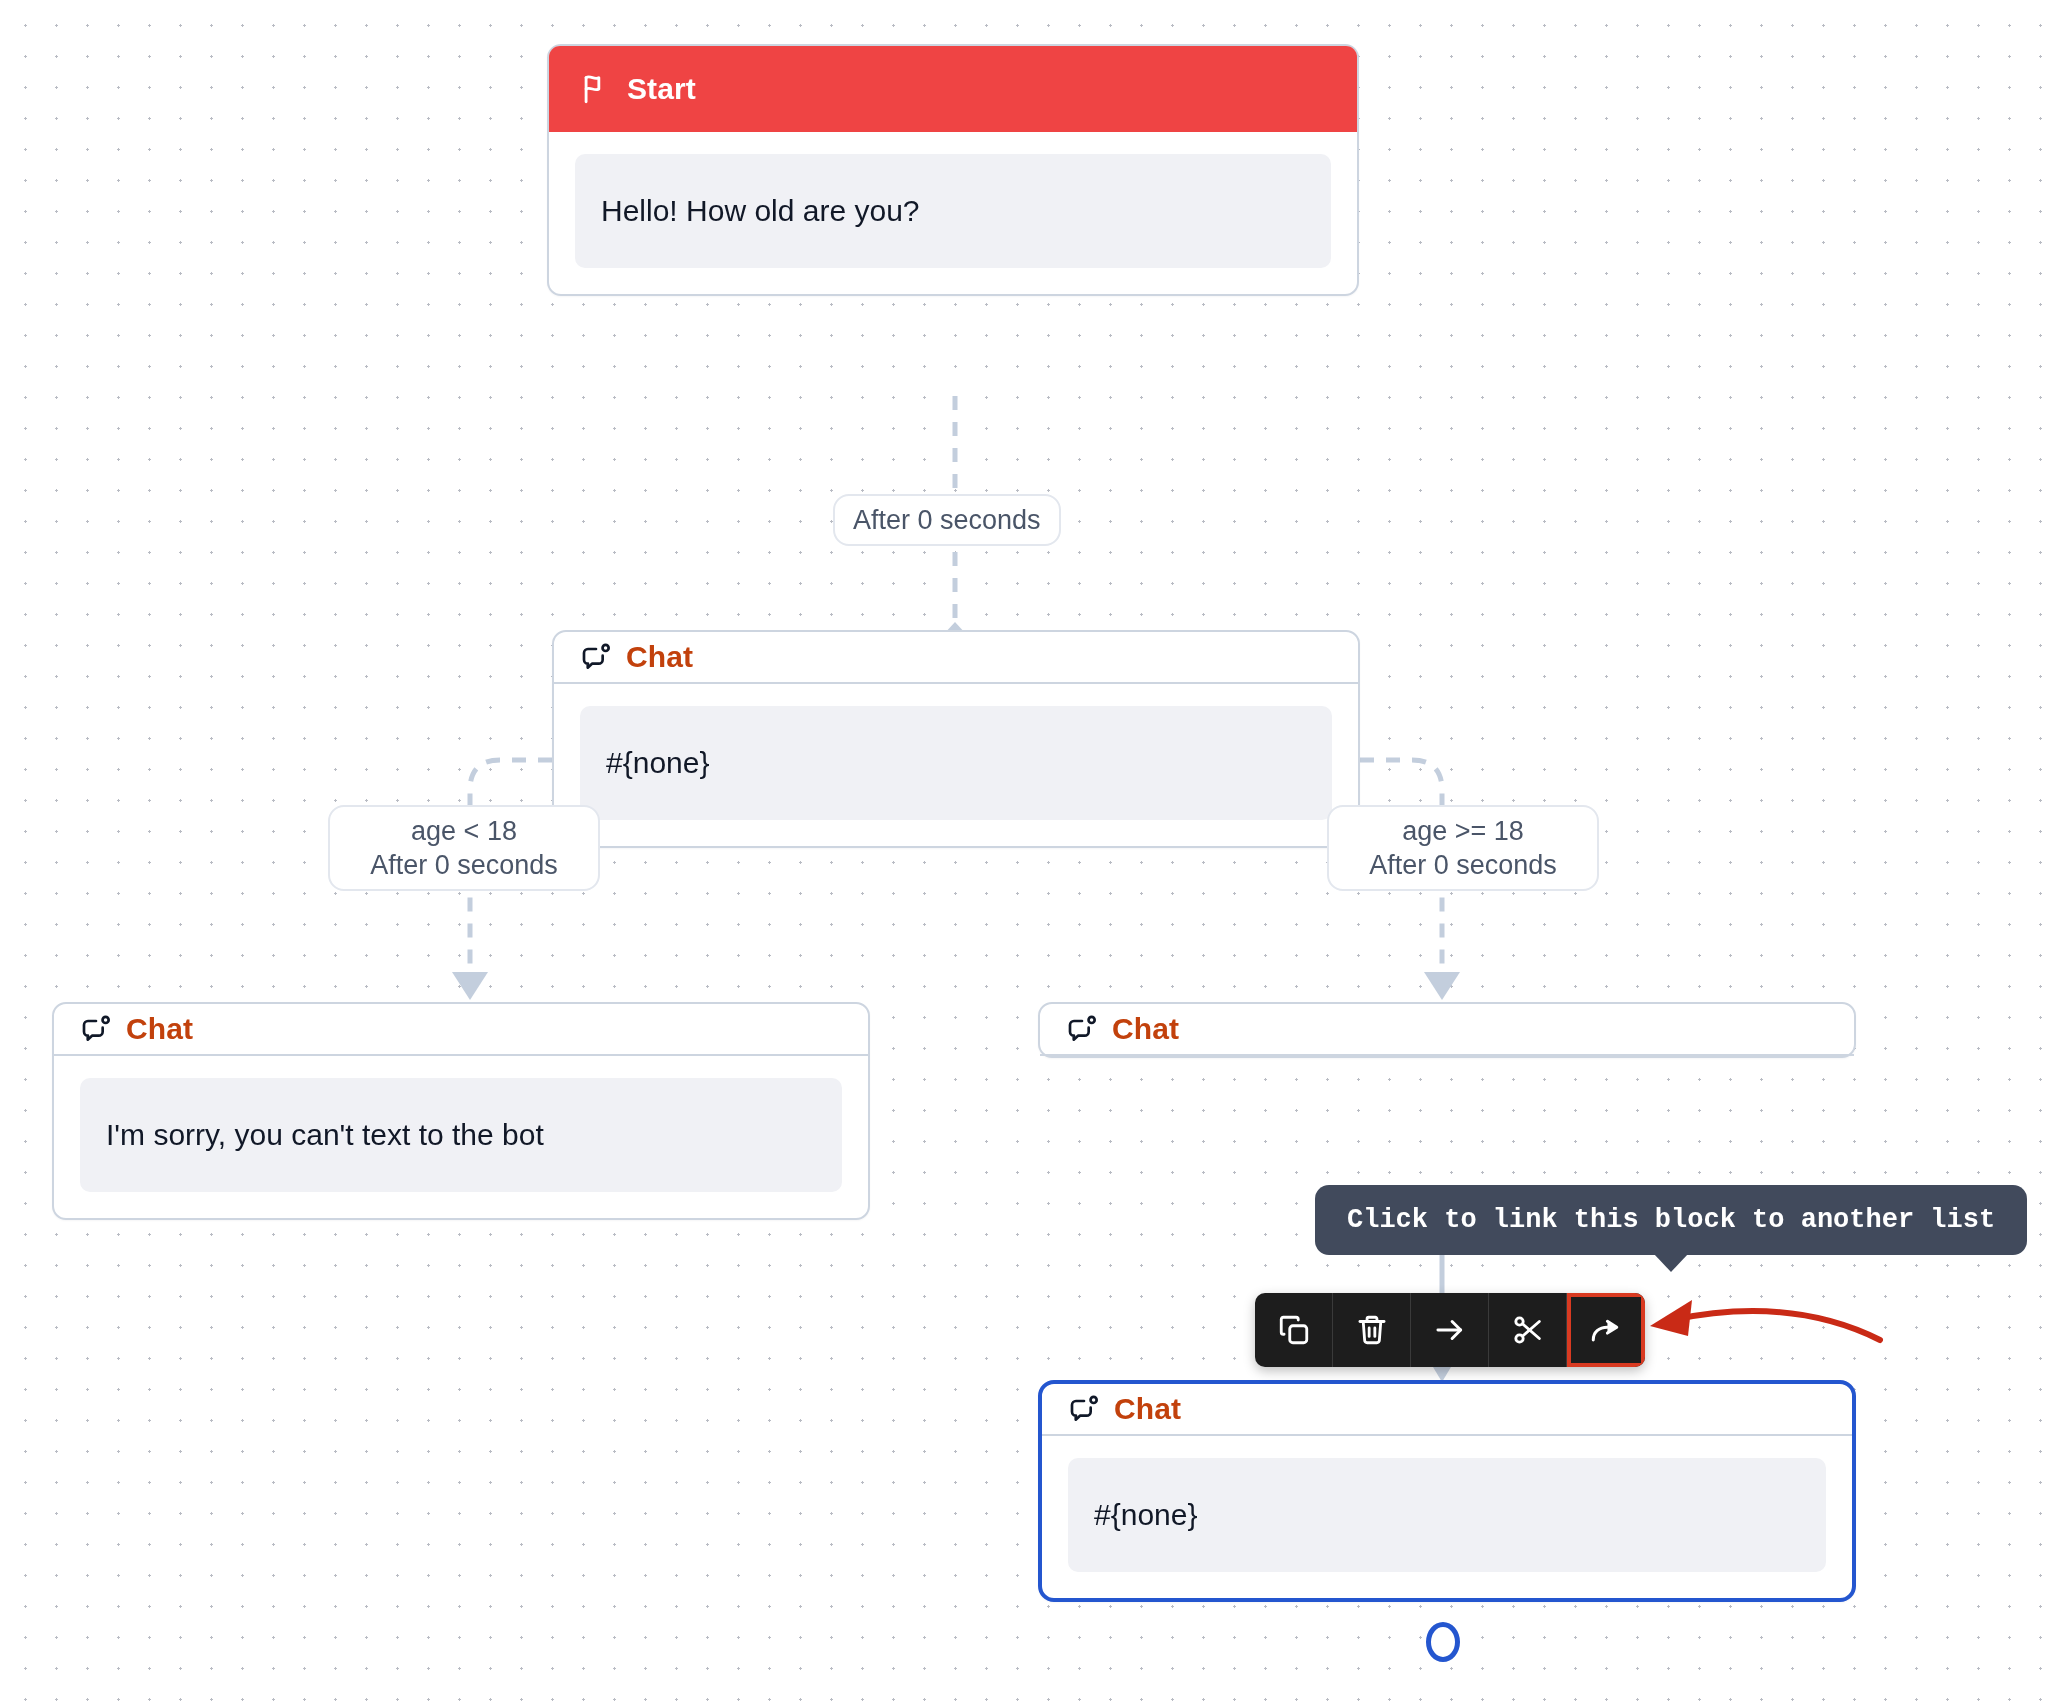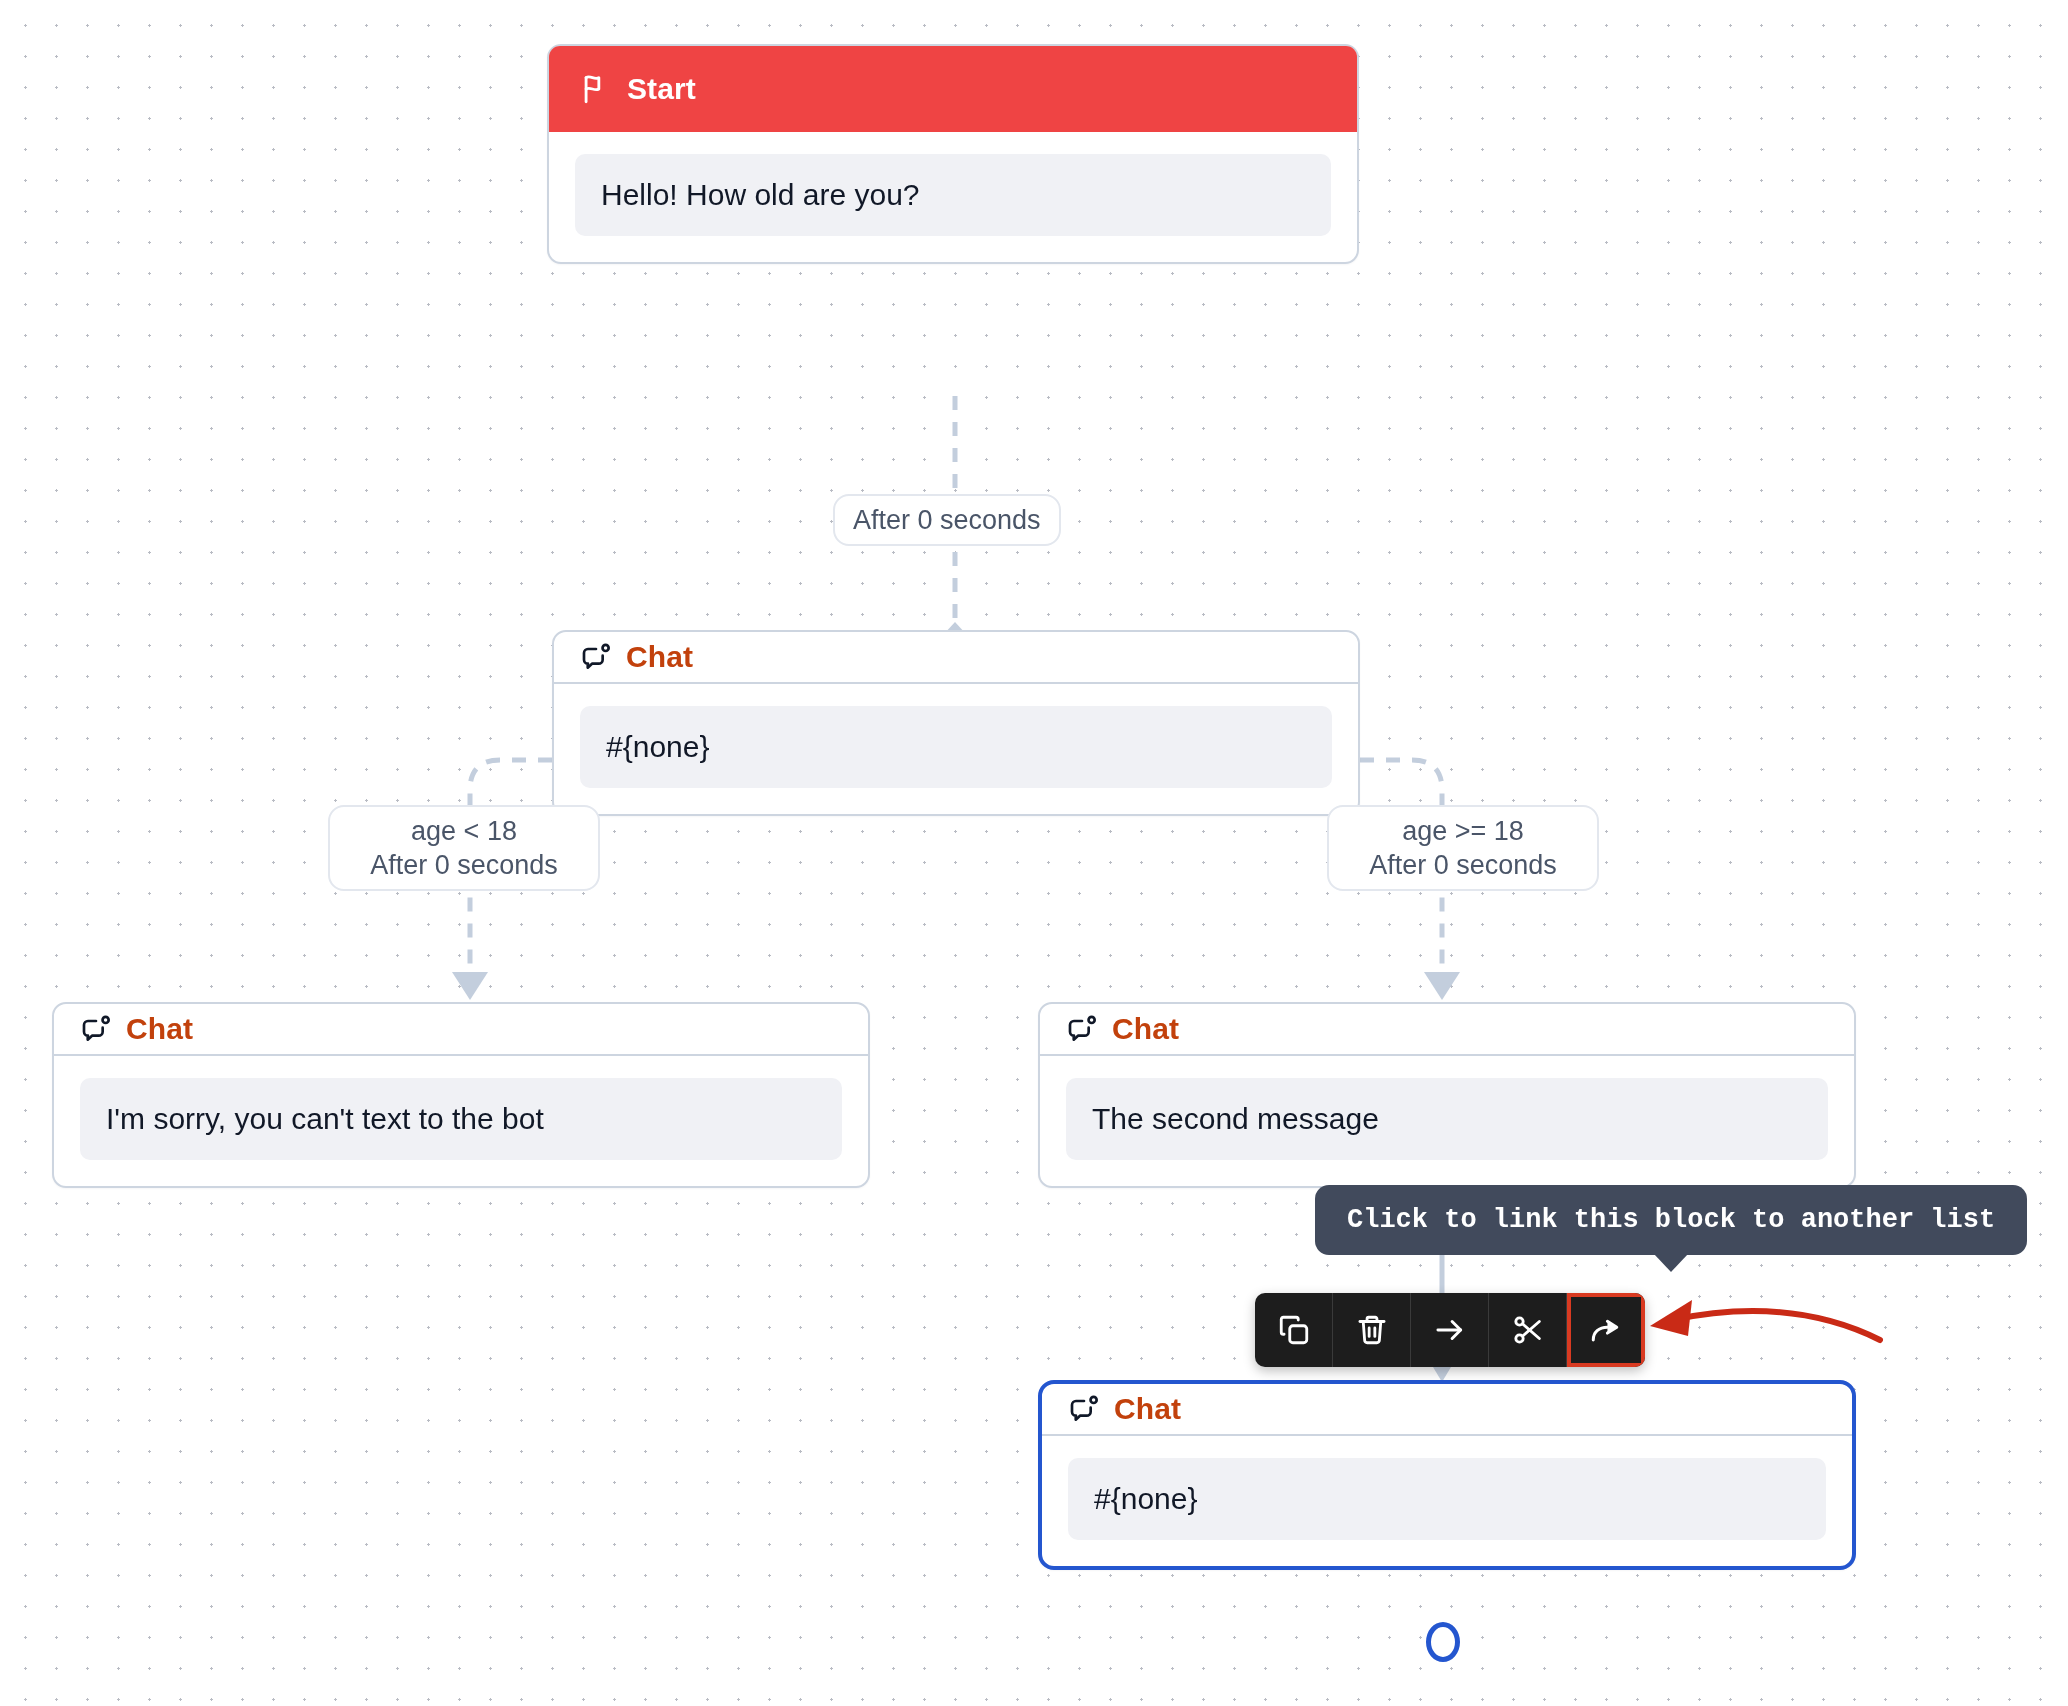--- a/index.html
+++ b/index.html
@@ -76,21 +76,21 @@
     padding: 22px 26px;
     font-size: 30px;
     font-weight: 700;
     color: #111827;
     margin-bottom: 20px;
   }
 
   .msg-box {
     background: #f0f1f5;
     border-radius: 10px;
-    padding: 24px 26px;
+    padding: 40px 26px;
     font-size: 30px;
     color: #111827;
     white-space: nowrap;
     overflow: hidden;
   }
 
   .icon { display: inline-flex; align-items: center; justify-content: center; flex: none; }
 
   
   .edge-label {
@@ -247,23 +247,20 @@
     <div class="node-header">
       <span class="icon">
         <svg width="32" height="32" viewBox="0 0 24 24" fill="none" stroke="#101828" stroke-width="2" stroke-linecap="round" stroke-linejoin="round">
           <path d="M17 11v3a3 3 0 0 1-3 3H9l-3.2 3V17H6a3 3 0 0 1-3-3V9a3 3 0 0 1 3-3h6"></path>
           <circle cx="19.2" cy="5.2" r="2.3"></circle>
         </svg>
       </span>
       <span>Chat</span>
     </div>
     <div class="node-divider"></div>
-    <div class="node-body">
-      <div class="msg-box">The second message</div>
-    </div>
   </div>
 
   <div class="node selected" style="left:1038px; top:1380px; width:818px;">
     <div class="node-header">
       <span class="icon">
         <svg width="32" height="32" viewBox="0 0 24 24" fill="none" stroke="#101828" stroke-width="2" stroke-linecap="round" stroke-linejoin="round">
           <path d="M17 11v3a3 3 0 0 1-3 3H9l-3.2 3V17H6a3 3 0 0 1-3-3V9a3 3 0 0 1 3-3h6"></path>
           <circle cx="19.2" cy="5.2" r="2.3"></circle>
         </svg>
       </span>

